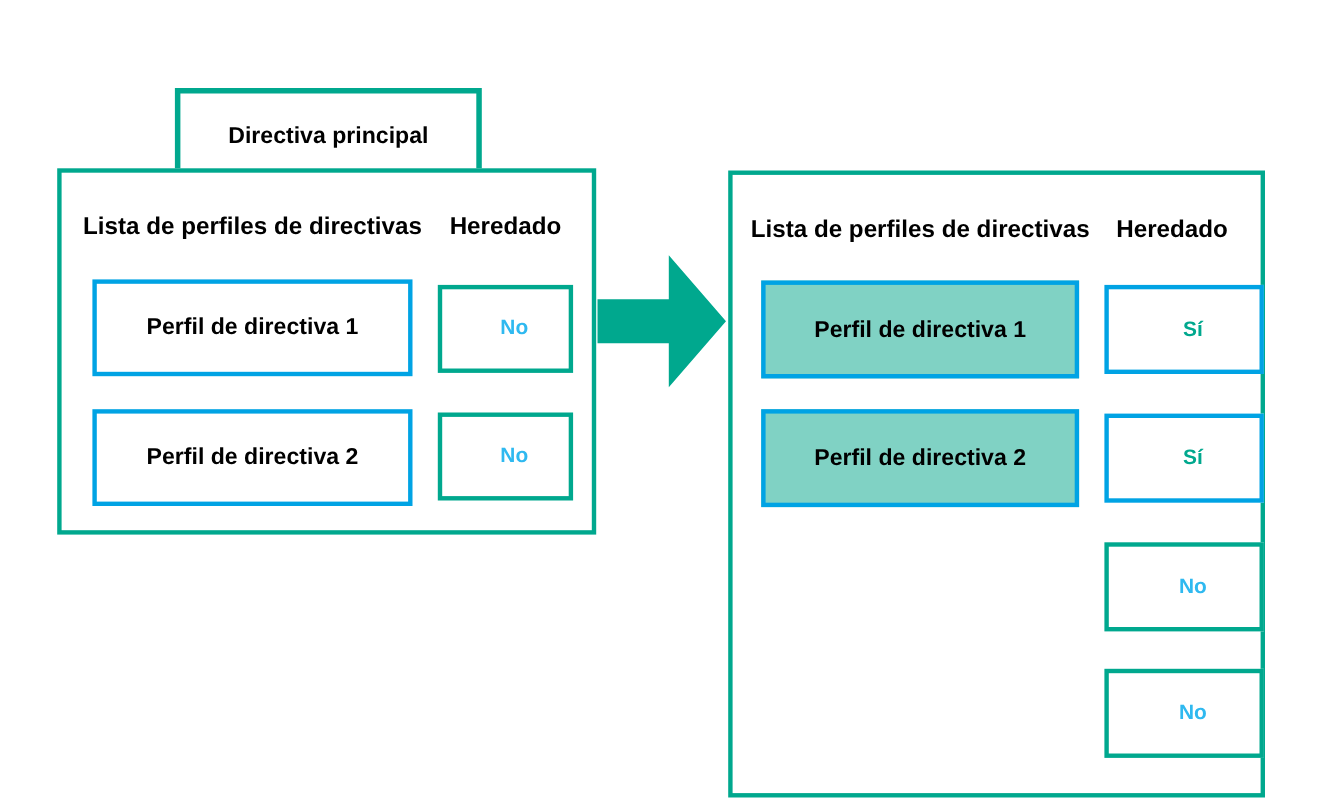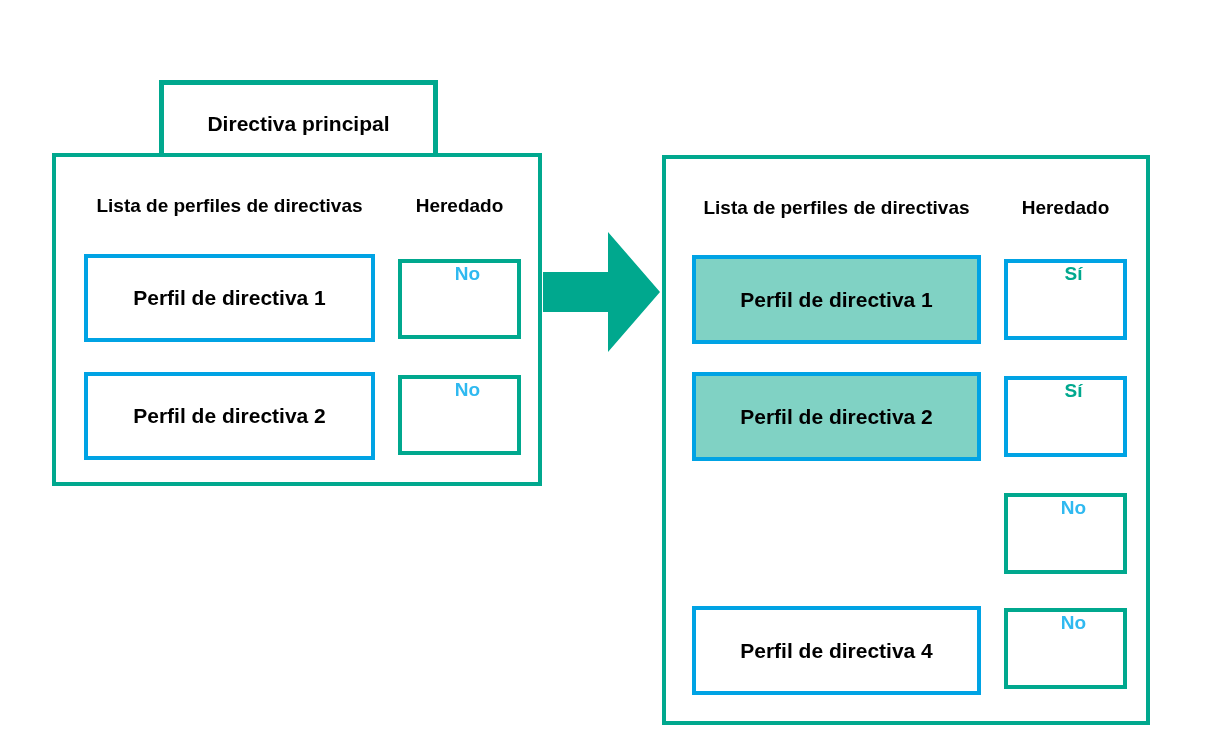--- a/index.html
+++ b/index.html
@@ -33,21 +33,21 @@
   
   .panel{
     position:absolute;border:4px solid var(--teal);background:var(--background);
   }
   #panel-primary{left:52px;top:153px;width:490px;height:333px;}
   #panel-secondary{left:662px;top:155px;width:488px;height:570px;}
   
   .col-header{
     position:absolute;height:26px;
     display:flex;align-items:center;justify-content:center;
-    font-size:19px;font-weight:bold;color:var(--text-black);
+    font-size:22px;font-weight:bold;color:var(--text-black);
     white-space:nowrap;
   }
   #panel-primary .col-header{top:36px;}
   #panel-secondary .col-header{top:36px;}
   #panel-primary .hdr-profiles{left:28px;width:291px;}
   #panel-primary .hdr-inherited{left:342px;width:123px;}
   #panel-secondary .hdr-profiles{left:26px;width:289px;}
   #panel-secondary .hdr-inherited{left:338px;width:123px;}
   
   .profile-box{
@@ -55,25 +55,25 @@
     display:flex;align-items:center;justify-content:center;
     font-size:21px;font-weight:bold;color:var(--text-black);
     white-space:nowrap;
   }
   #panel-primary .profile-box{left:28px;width:291px;height:88px;}
   #panel-secondary .profile-box{left:26px;width:289px;height:89px;}
   .profile-box.highlighted{background:var(--inherited-fill);}
   
   .inh-box{
     position:absolute;border:4px solid var(--teal);background:var(--background);
-    display:flex;justify-content:center;
+    display:flex;align-items:center;justify-content:center;
     font-size:19px;font-weight:bold;color:var(--no-text-blue);padding-left:16px;
   }
   #panel-primary .inh-box{left:342px;width:123px;height:80px;}
-  #panel-secondary .inh-box{left:338px;width:123px;height:81px;}
+  #panel-secondary .inh-box{left:338px;width:145px;height:81px;}
   .inh-box.highlighted{border-color:var(--blue);color:var(--teal);}
   
   #panel-primary .p-r0{top:97px;}  #panel-primary .i-r0{top:102px;}
   #panel-primary .p-r1{top:215px;} #panel-primary .i-r1{top:218px;}
   #panel-secondary .p-r0{top:96px;}  #panel-secondary .i-r0{top:100px;}
   #panel-secondary .p-r1{top:213px;} #panel-secondary .i-r1{top:217px;}
   #panel-secondary .p-r2{top:330px;} #panel-secondary .i-r2{top:334px;}
   #panel-secondary .p-r3{top:447px;} #panel-secondary .i-r3{top:449px;}
   
   .arrow-wrap{position:absolute;left:543px;top:230px;width:119px;height:124px;}
@@ -127,21 +127,18 @@
       <span>Perfil de directiva 2</span>
     </div>
     <div class="inh-box highlighted i-r1">
       <span>Sí</span>
     </div>
 
     <div class="inh-box i-r2">
       <span>No</span>
     </div>
 
-    <div class="profile-box p-r3">
-      <span>Perfil de directiva 4</span>
-    </div>
     <div class="inh-box i-r3">
       <span>No</span>
     </div>
   </div>
 
 </div>
 
 </body></html>

